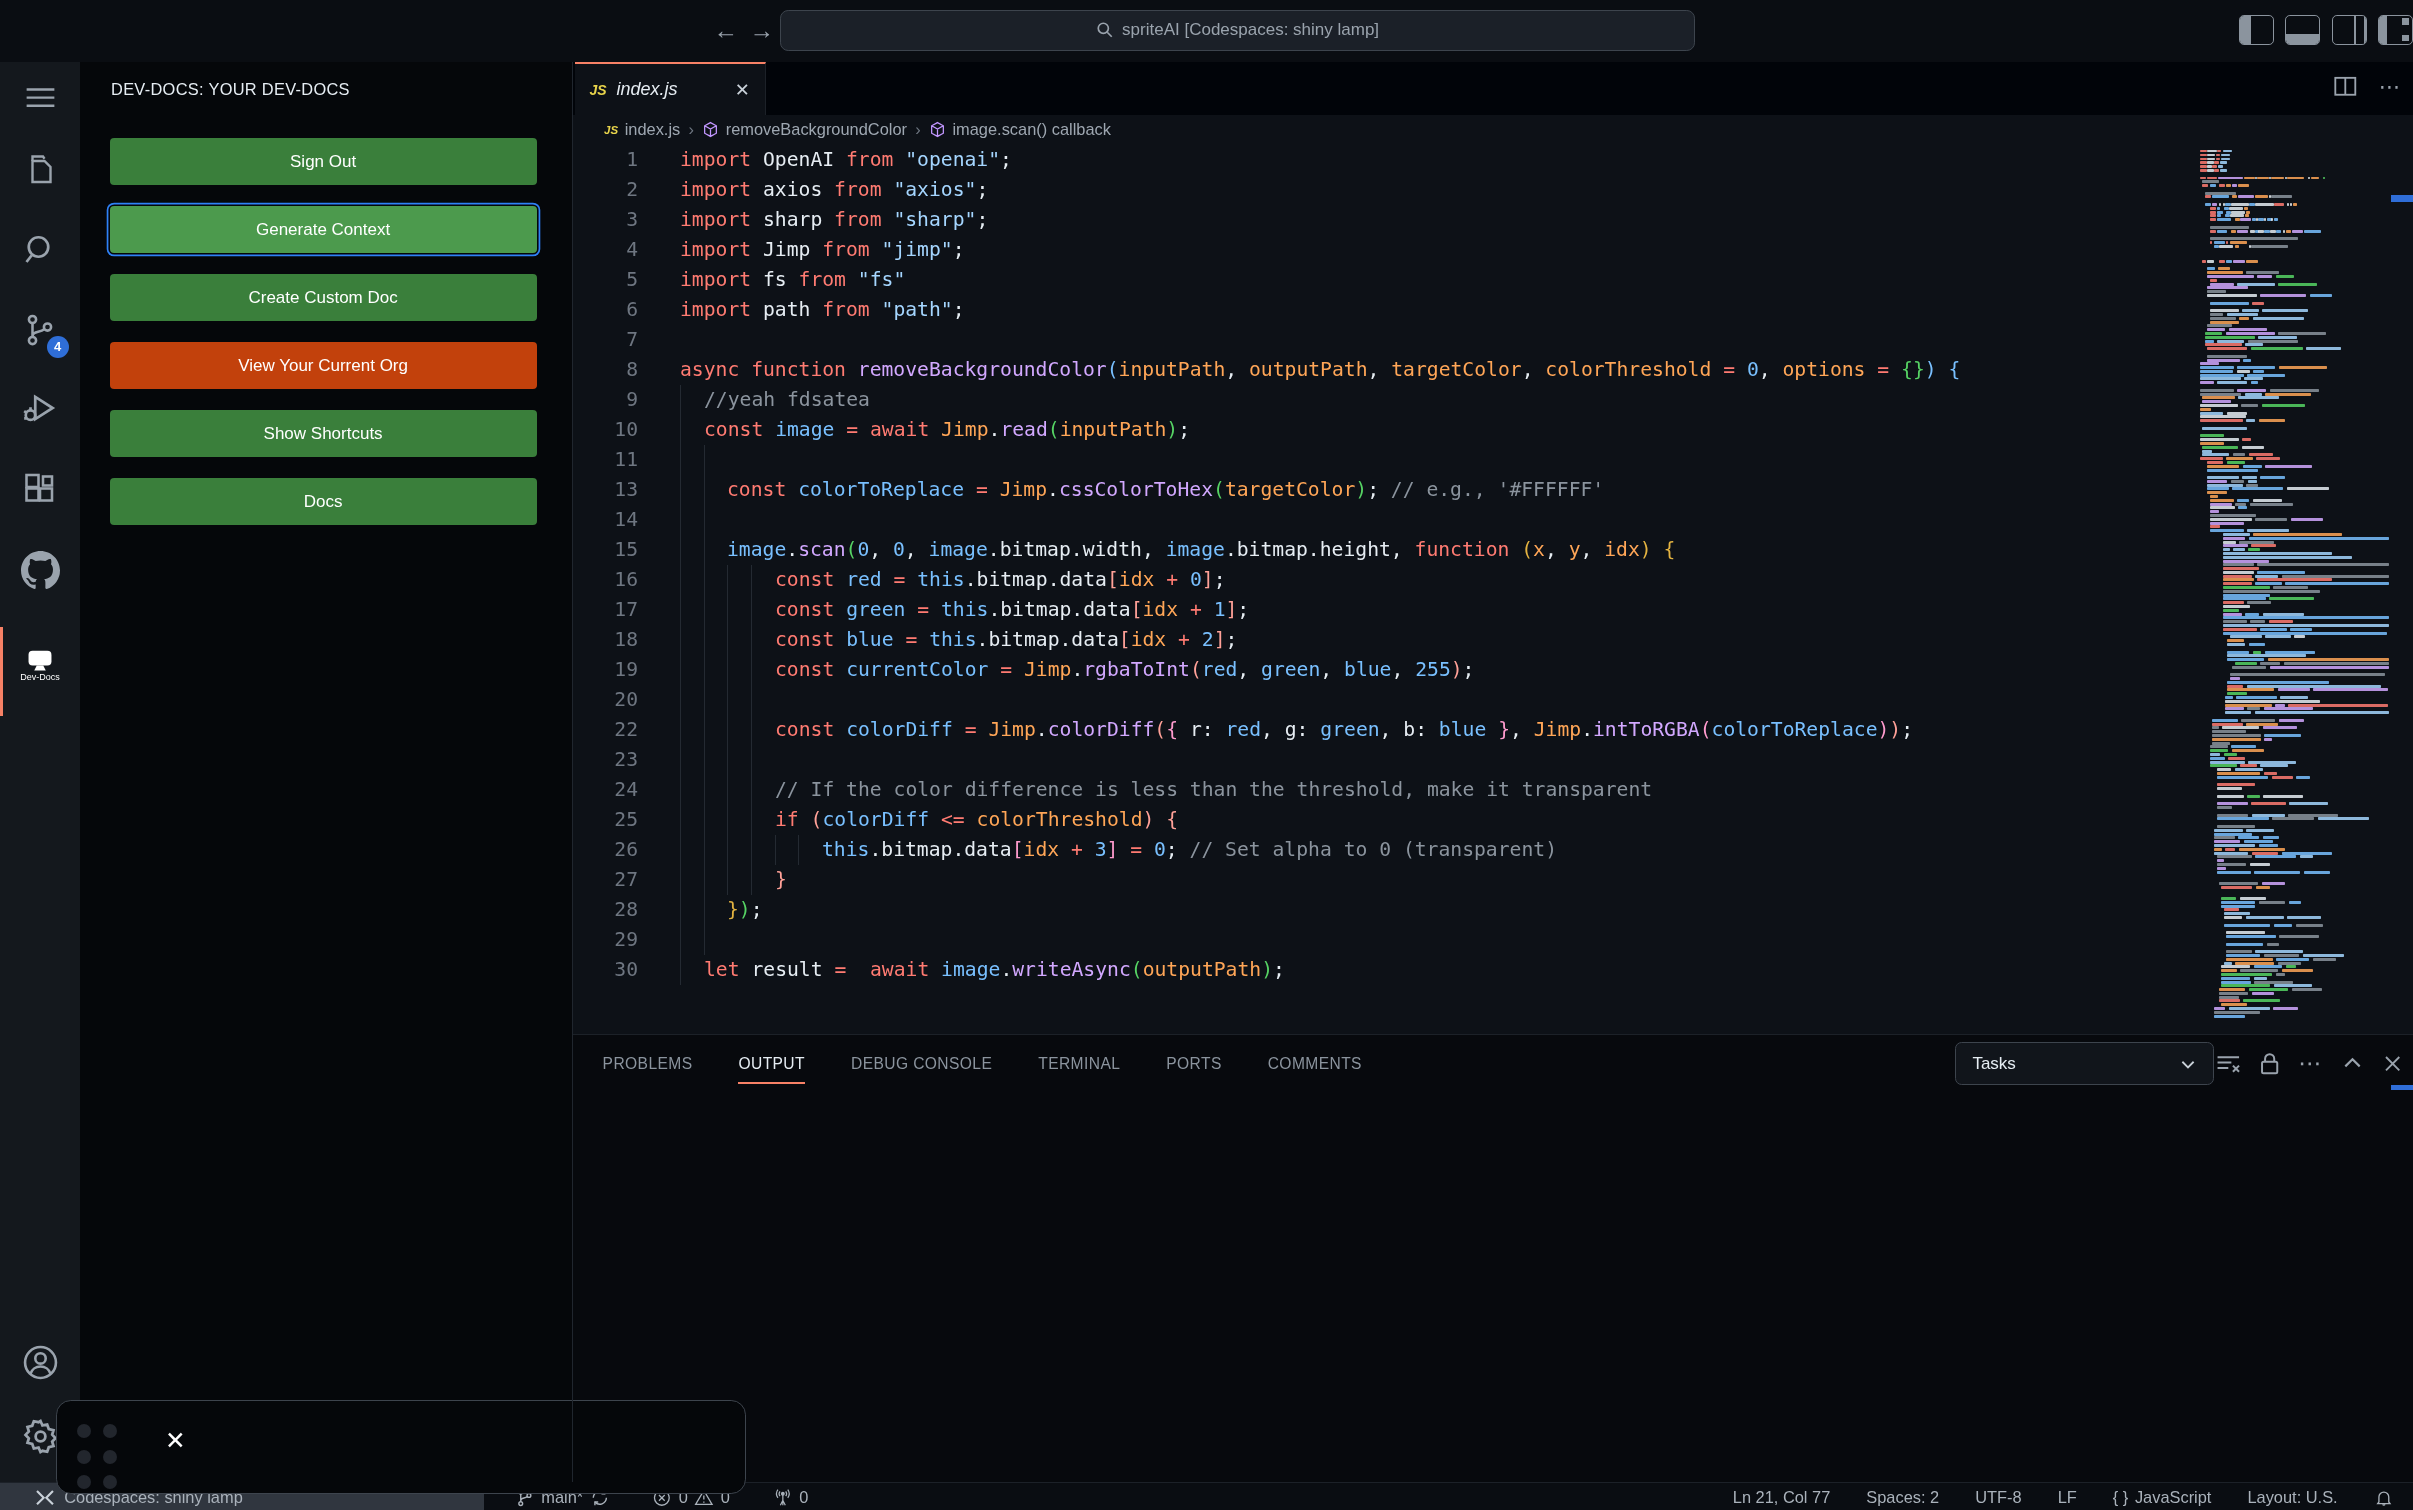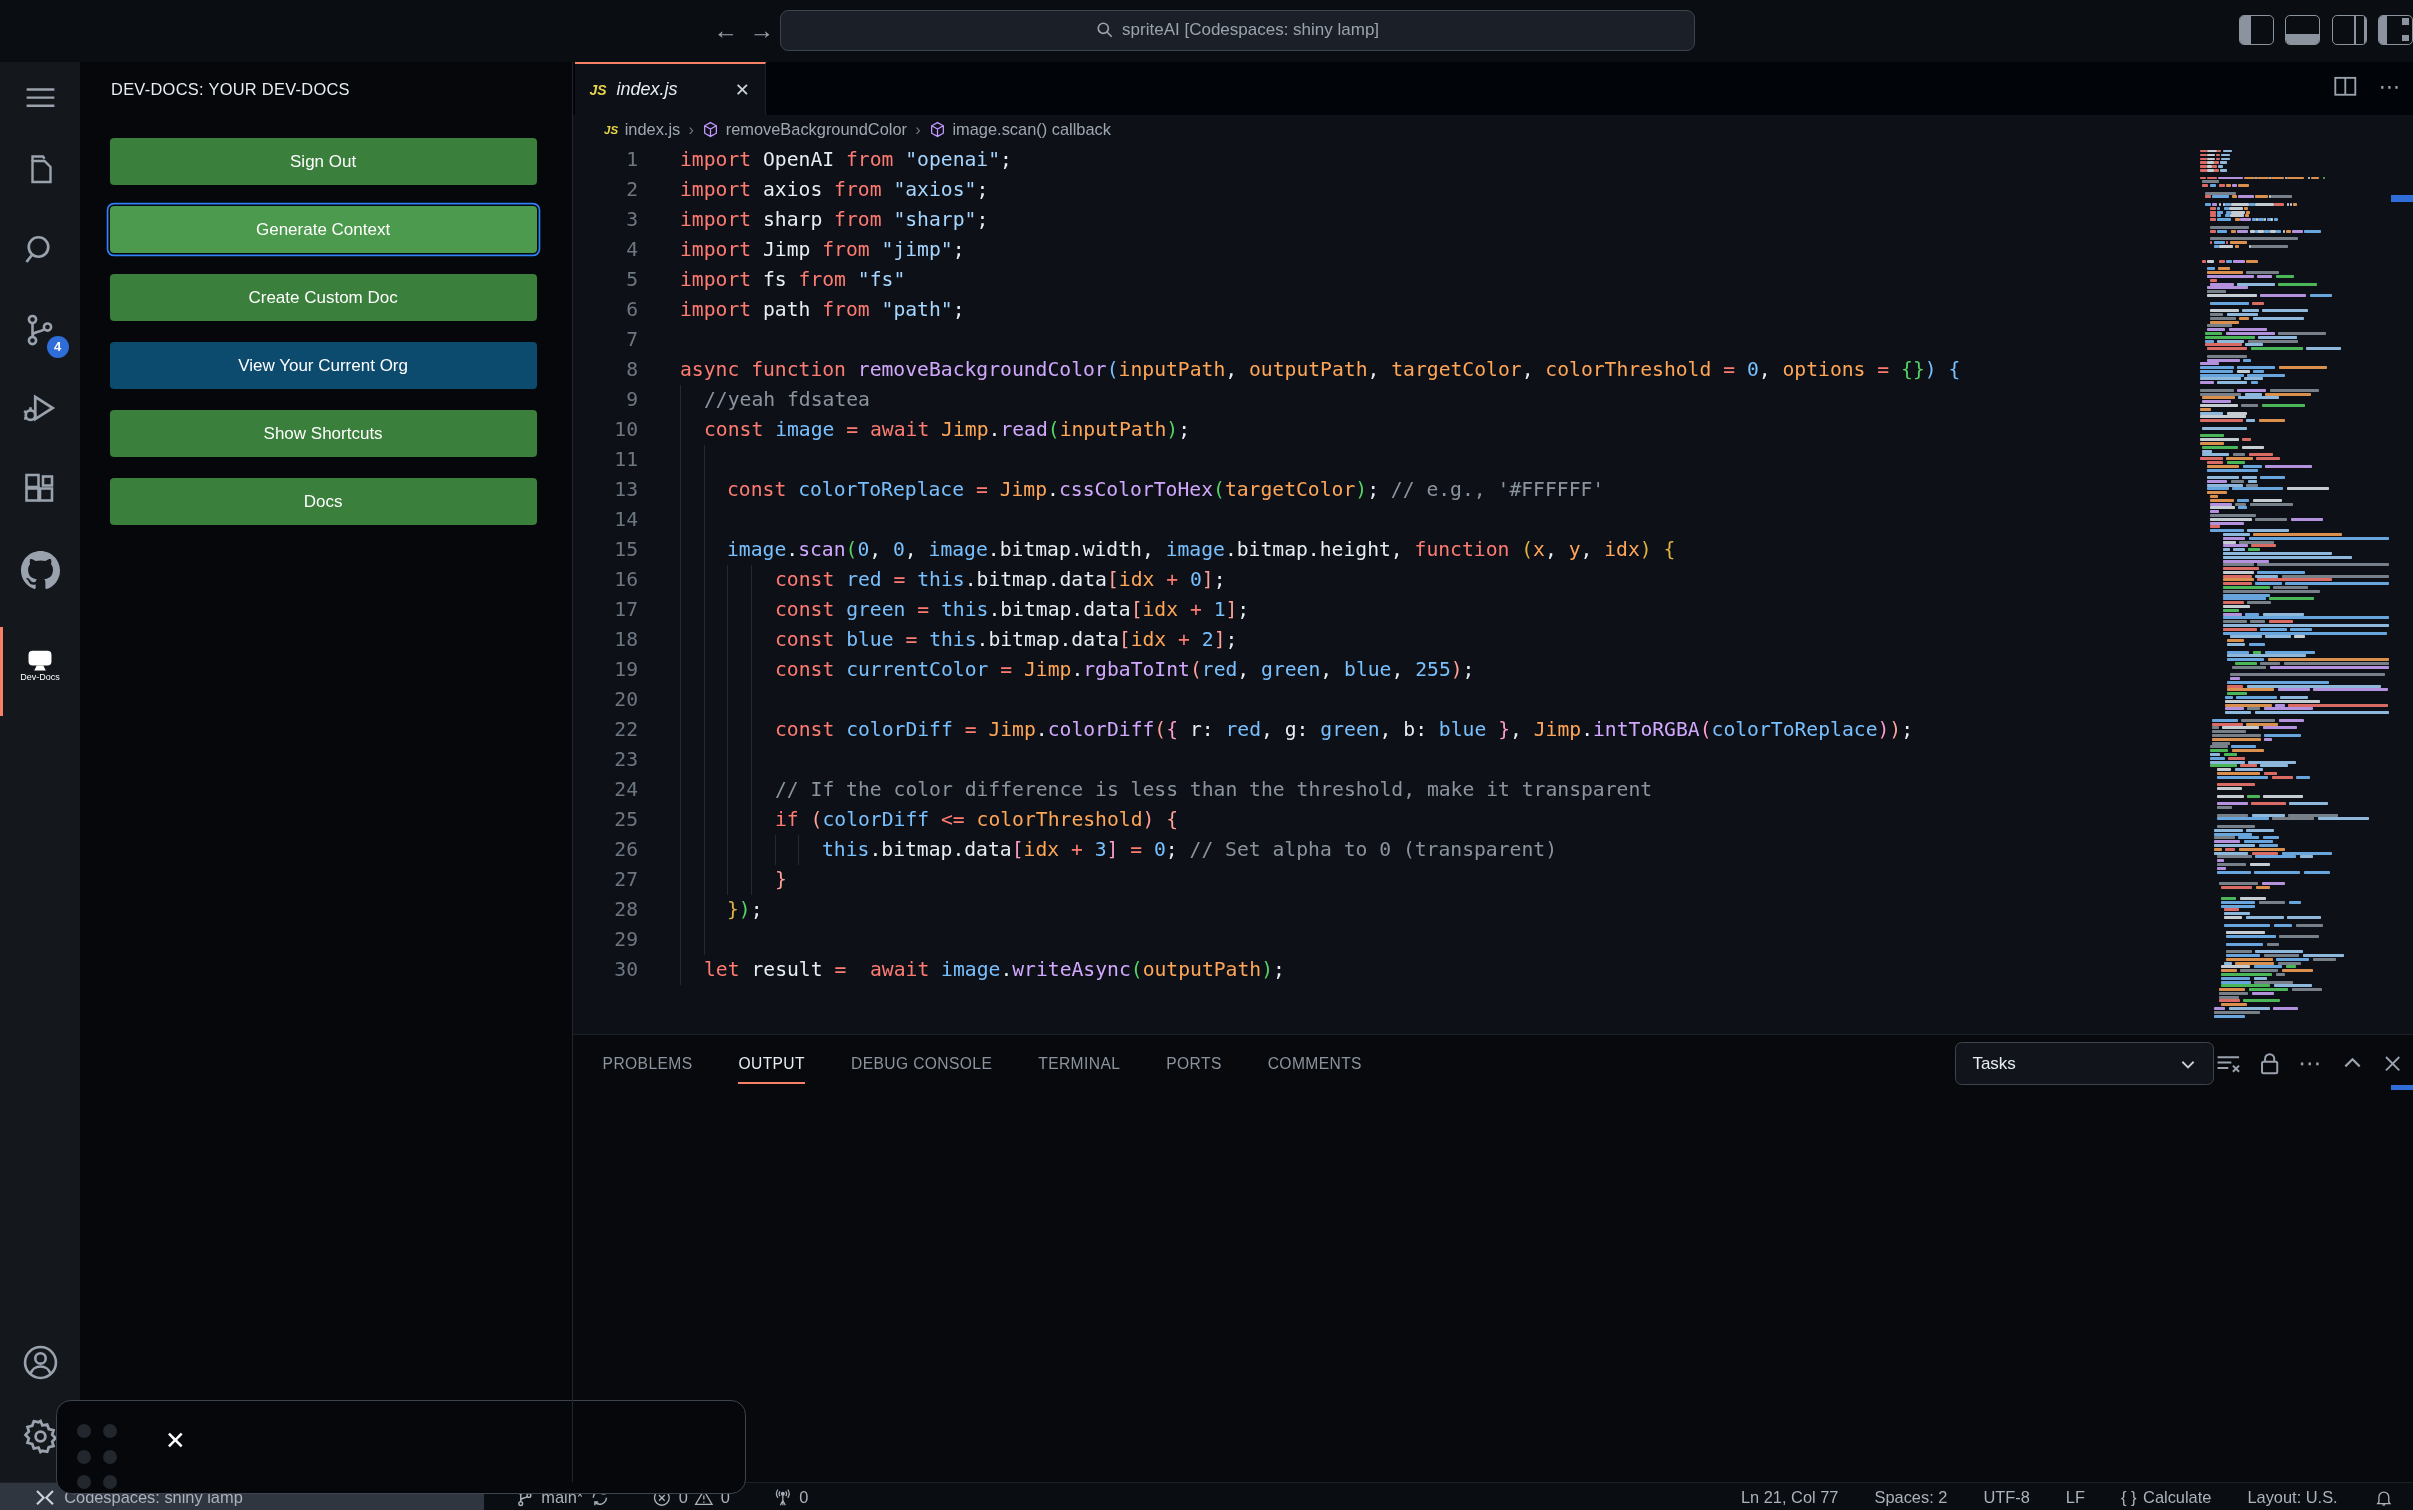--- a/index.html
+++ b/index.html
@@ -194,21 +194,21 @@
         </svg>
     </div>
   </div>
 
   <div class="abs sidebar">
     <div class="sb-title">DEV-DOCS: YOUR DEV-DOCS</div>
     <div id="sb-buttons">
         <button class="sb-btn" style="top: 76px; background: rgb(58, 127, 59);">Sign Out</button>
         <button class="sb-btn" style="top: 144px; background: rgb(76, 154, 77); box-shadow: rgb(5, 7, 10) 0px 0px 0px 1.6px, rgb(47, 129, 247) 0px 0px 0px 3.3px;">Generate Context</button>
         <button class="sb-btn" style="top: 212px; background: rgb(58, 127, 59);">Create Custom Doc</button>
-        <button class="sb-btn" style="top: 280px; background: #0c4a6e;">View Your Current Org</button>
+        <button class="sb-btn" style="top: 280px; background: #c2410c;">View Your Current Org</button>
         <button class="sb-btn" style="top: 348px; background: rgb(58, 127, 59);">Show Shortcuts</button>
         <button class="sb-btn" style="top: 416px; background: rgb(58, 127, 59);">Docs</button>
       </div>
   </div>
 
   <div class="abs editor-bg"></div>
   <div class="abs tabstrip">
     <div class="tab">
       <span class="js-badge">JS</span>
       <span class="tab-label">index.js</span>
@@ -854,21 +854,21 @@
         <span>0</span>
       </div>
     </div>
     <div class="sb-right">
       <span class="sb-item">Ln 21, Col 77</span>
       <span class="sb-item">Spaces: 2</span>
       <span class="sb-item">UTF-8</span>
       <span class="sb-item">LF</span>
       <span class="sb-item">
           <span>{ }</span>
-          <span>Calculate</span>
+          <span>JavaScript</span>
         </span>
       <span class="sb-item">Layout: U.S.</span>
       <svg width="19.7" height="19.7" viewBox="0 0 24 24" fill="none" stroke="#aab2bb" stroke-width="1.6">
           <path d="M6 17v-6a6 6 0 0 1 12 0v6l1.5 2h-15z"></path>
           <path d="M10.5 20a1.7 1.7 0 0 0 3 0"></path>
         </svg>
     </div>
   </div>
 </div>
 

